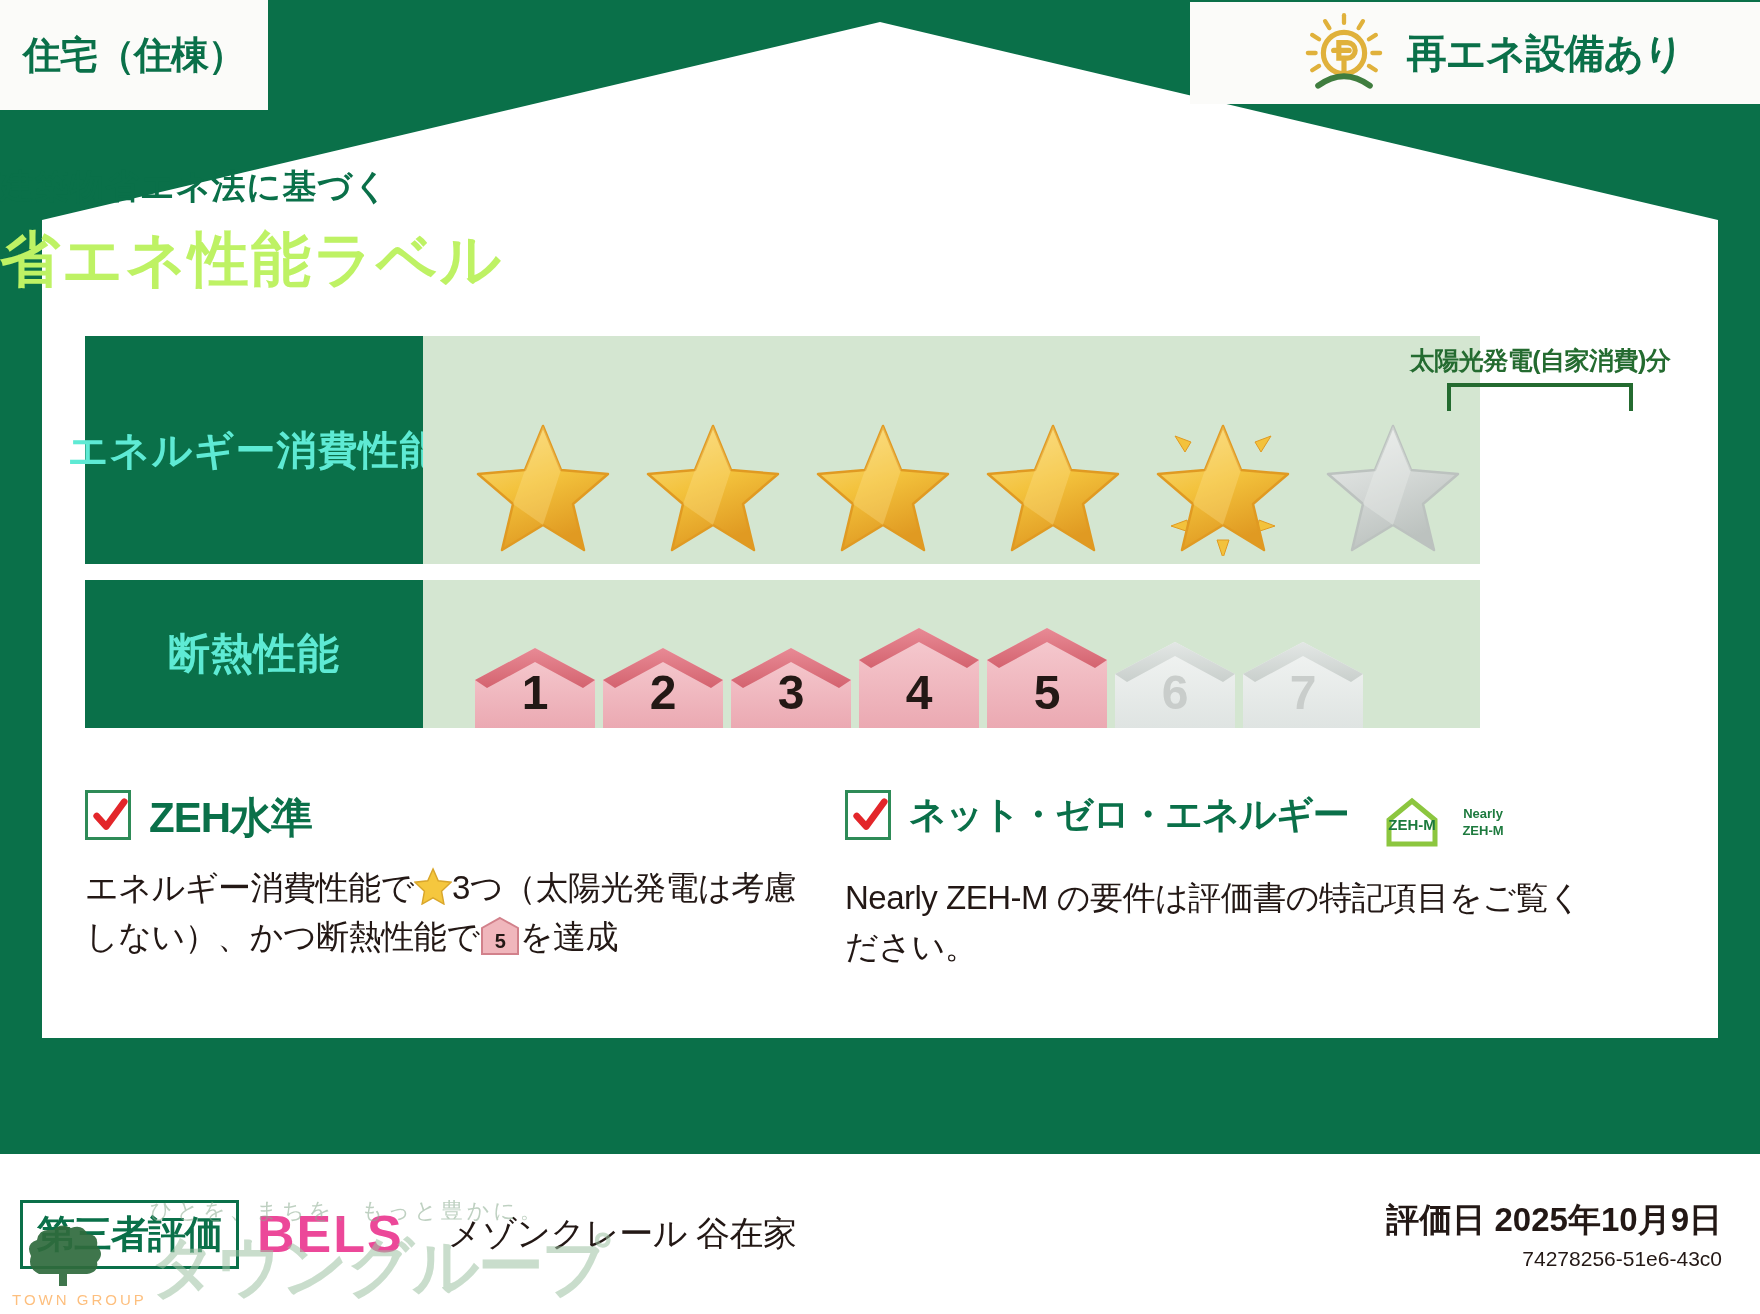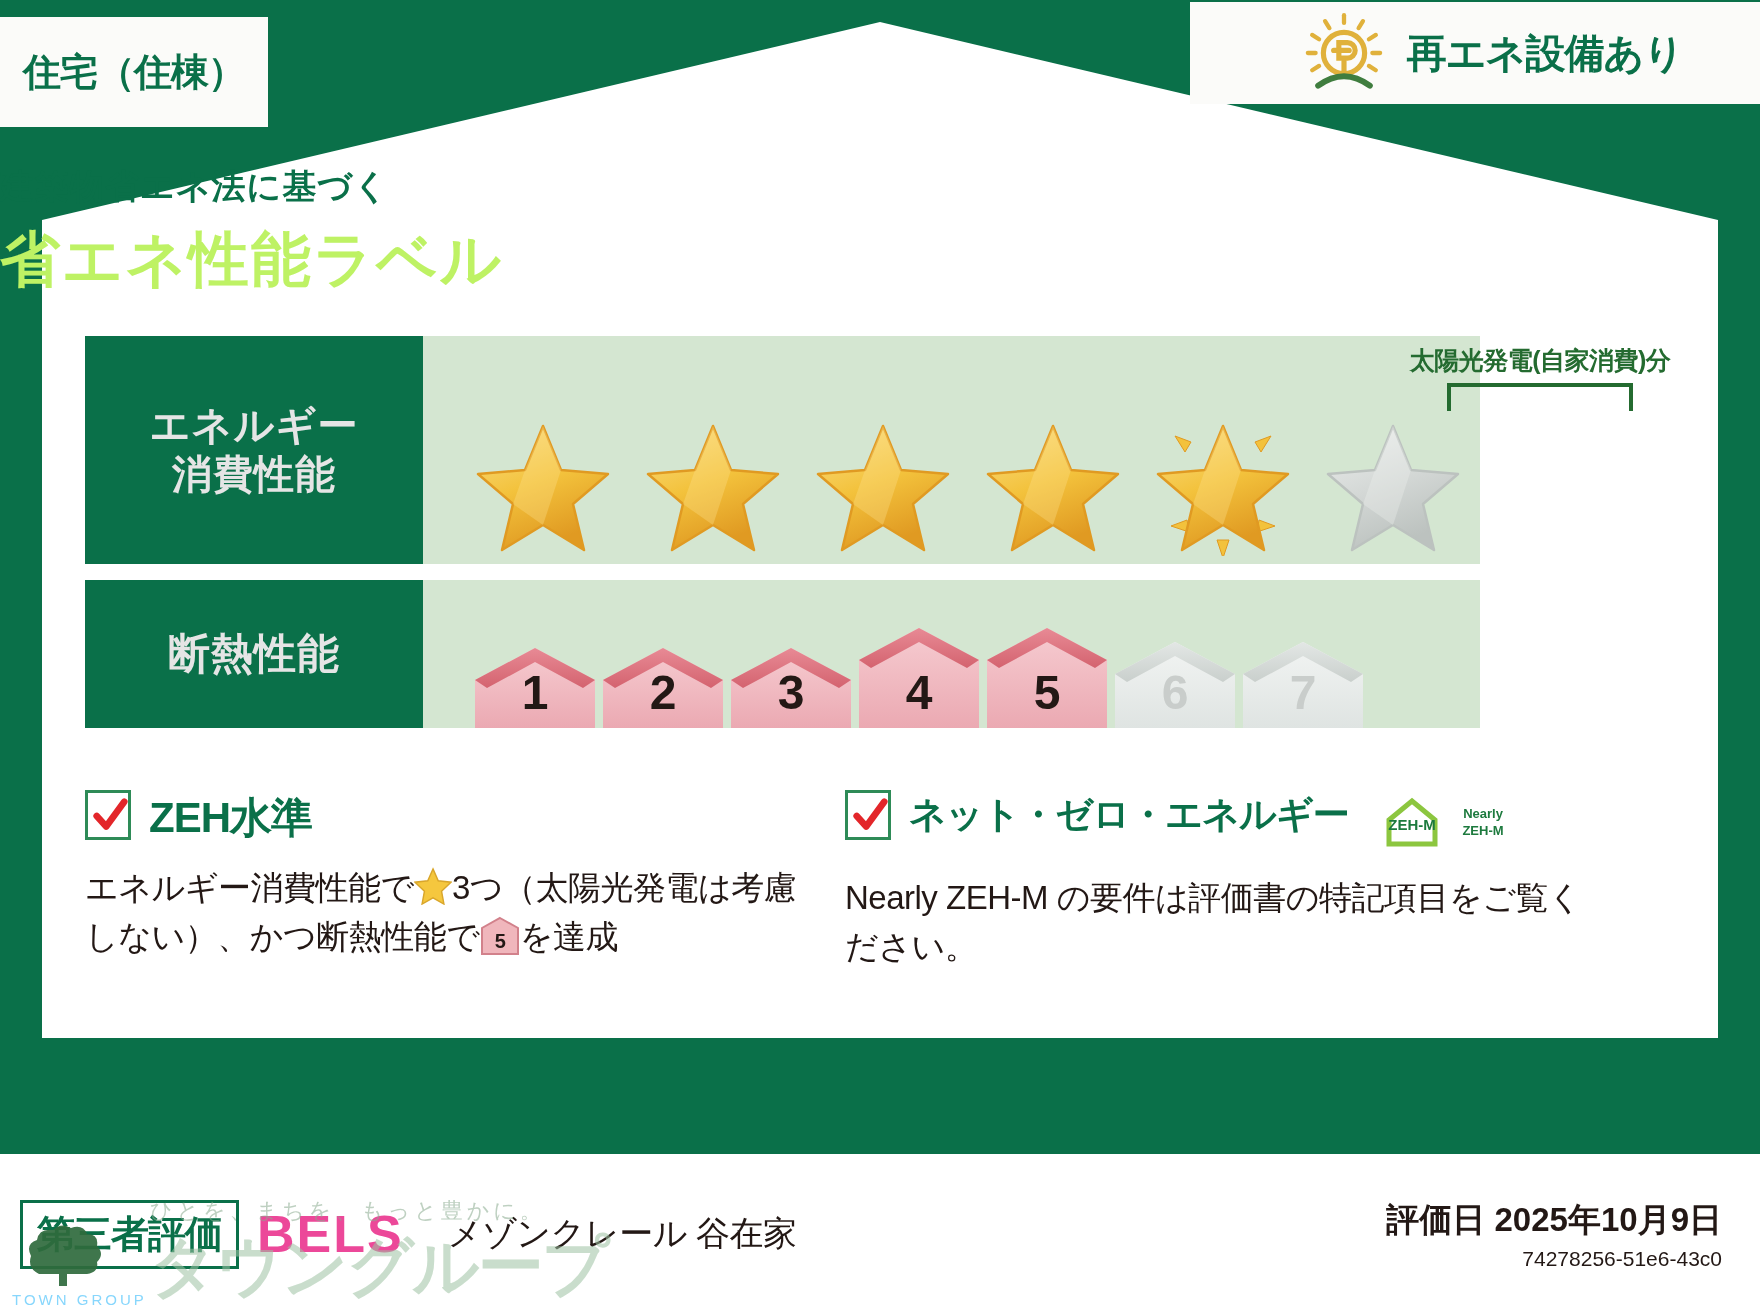--- a/index.html
+++ b/index.html
@@ -26,21 +26,21 @@
     width: 1676px;
     height: 1016px;
     background: #ffffff;
     clip-path: polygon(0% 19.5%, 50% 0%, 100% 19.5%, 100% 100%, 0% 100%);
   }
 
   
   .category-chip {
     position: absolute;
     left: 0px;
-    top: 17px;
+    top: 0px;
     width: 268px;
     height: 110px;
     background: #fbfbf9;
     display: flex;
     align-items: center;
     justify-content: center;
     z-index: 20;
   }
   .category-chip-label {
     font-size: 38px;
@@ -102,23 +102,23 @@
     display: flex;
     left: 85px;
     width: 1395px;
   }
   #row-energy { top: 336px; height: 228px; }
   #row-insul  { top: 580px; height: 148px; }
 
   .perf-head {
     width: 338px;
     background: #0a7049;
-    color: #e5e5e5;
-    display: flex;
-    flex-direction: column;
+    color: #5eead4;
+    display: flex;
+    flex-direction: row;
     align-items: center;
     justify-content: center;
     font-weight: bold;
     line-height: 1.22;
     flex: 0 0 338px;
   }
   .perf-head-line { font-size: 40px; letter-spacing: 1px; white-space: nowrap; }
   #row-insul .perf-head-line { font-size: 42px; }
 
   .perf-body {
@@ -307,21 +307,21 @@
     display: flex;
     flex-direction: column;
     align-items: center;
   }
   .wm-town-main {
     display: flex; align-items: center; gap: 10px;
   }
   .wm-town-name {
     font-size: 15px;
     letter-spacing: 3px;
-    color: #7dd3fc;
+    color: #fdba74;
     margin-top: 3px;
   }
   .wm-group {
     position: absolute;
     left: 150px; bottom: 2px;
     z-index: 41;
     opacity: 0.55;
     pointer-events: none;
   }
   .wm-group-tag {

